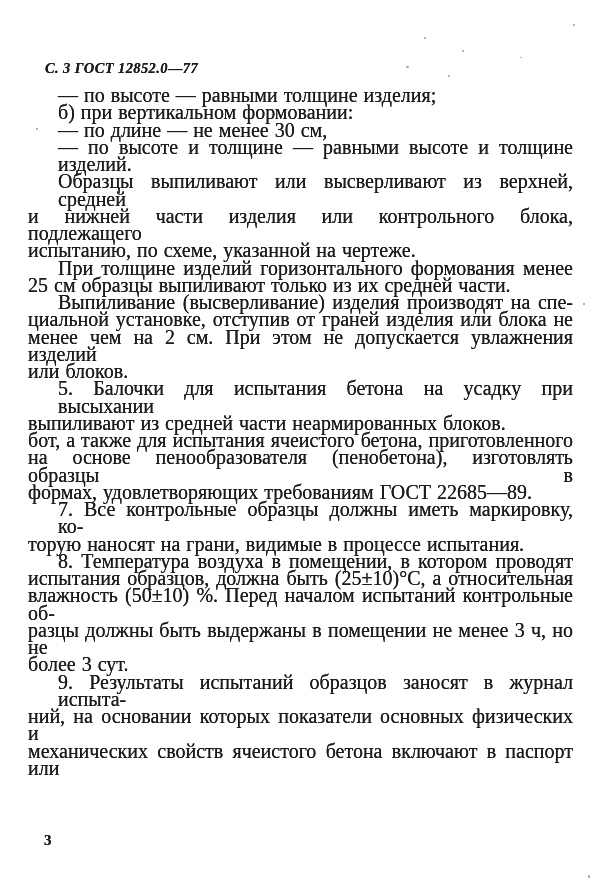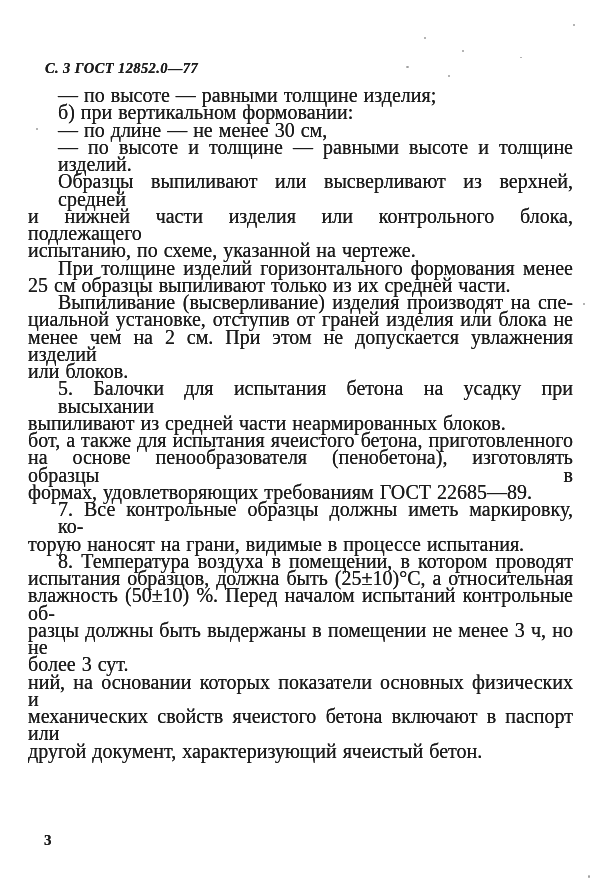--- a/index.html
+++ b/index.html
@@ -77,23 +77,23 @@
       <div class="line just">бот, а также для испытания ячеистого бетона, приготовленного</div>
       <div class="line just">на основе пенообразователя (пенобетона), изготовлять образцы в</div>
       <div class="line">формах, удовлетворяющих требованиям ГОСТ 22685—89.</div>
       <div class="line ind just">7. Все контрольные образцы должны иметь маркировку, ко-</div>
       <div class="line">торую наносят на грани, видимые в процессе испытания.</div>
       <div class="line ind just">8. Температура воздуха в помещении, в котором проводят</div>
       <div class="line just">испытания образцов, должна быть (25±10)°С, а относительная</div>
       <div class="line just">влажность (50±10) %. Перед началом испытаний контрольные об-</div>
       <div class="line just">разцы должны быть выдержаны в помещении не менее 3 ч, но не</div>
       <div class="line">более 3 сут.</div>
+      <div class="line ind just">9. Результаты испытаний образцов заносят в журнал испыта-</div>
       <div class="line just">ний, на основании которых показатели основных физических и</div>
       <div class="line just">механических свойств ячеистого бетона включают в паспорт или</div>
-      <div class="line">другой документ, характеризующий ячеистый бетон.</div>
     </div>
 
   <div class="page-number">3</div>
 
   <div class="speck" style="left:573px;top:24px;width:2px;height:2px;"></div>
   <div class="speck" style="left:424px;top:37px;width:2px;height:2px;"></div>
   <div class="speck" style="left:462px;top:50px;width:2px;height:2px;"></div>
   <div class="speck" style="left:406px;top:66px;width:3px;height:2px;"></div>
   <div class="speck" style="left:448px;top:75px;width:2px;height:2px;"></div>
   <div class="speck" style="left:520px;top:57px;width:2px;height:1px;"></div>

